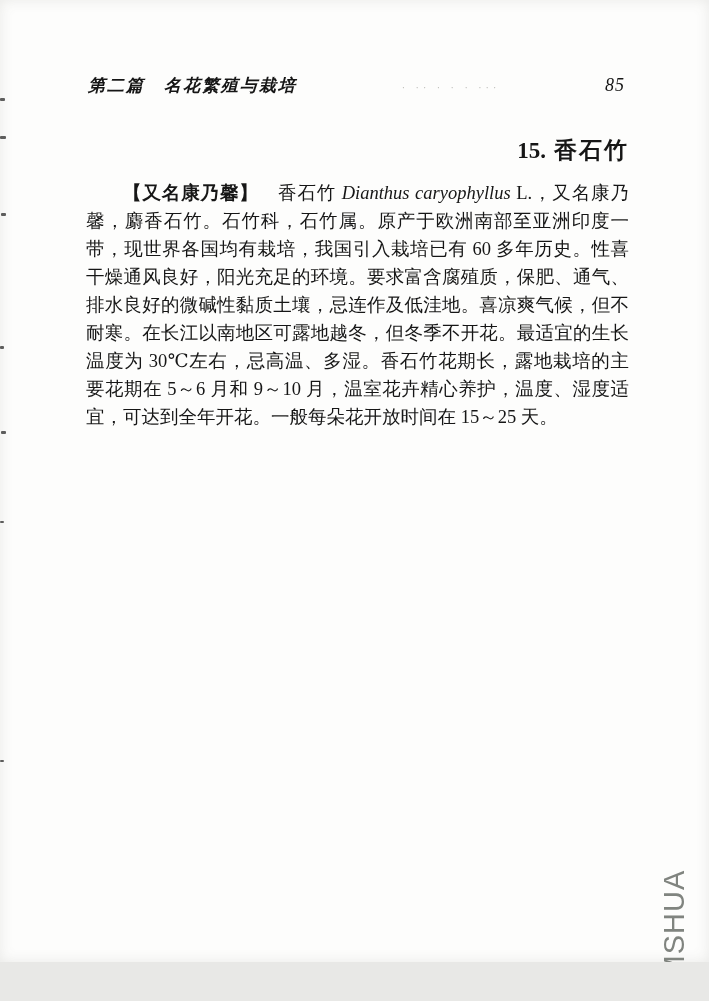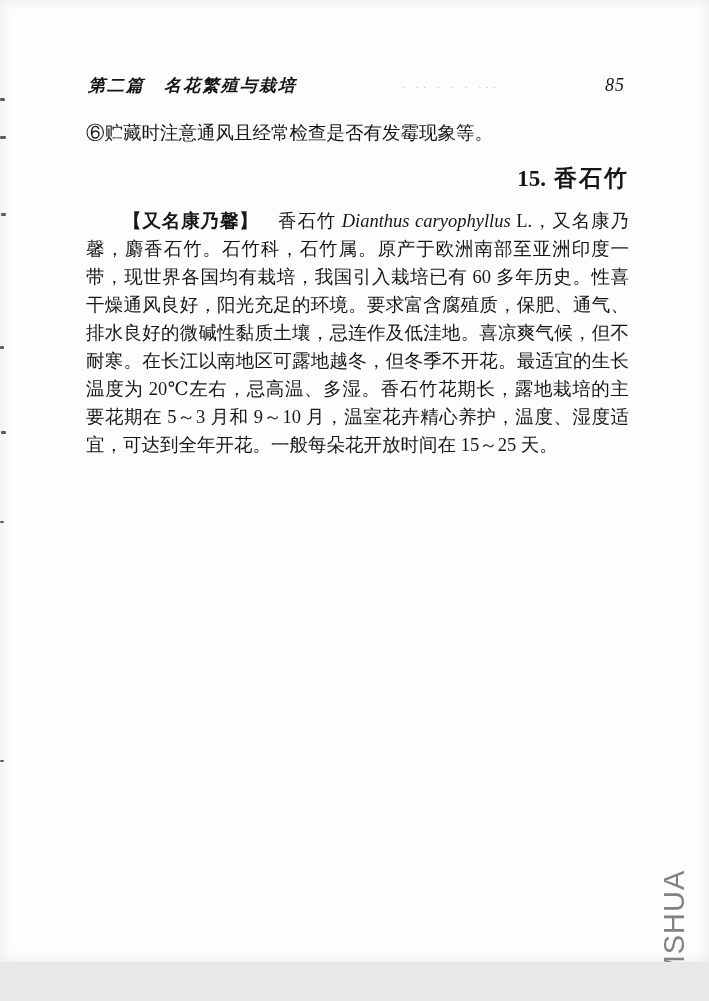--- a/index.html
+++ b/index.html
@@ -101,23 +101,22 @@
 
 <div class="page">
 
   <div class="header">
     <span class="header-title">第二篇　名花繁殖与栽培</span>
     <span class="header-marks">· ··        · ·        · ···</span>
     <span class="page-number">85</span>
   </div>
 
   <div class="content" id="content">
-      <p class="para"><span>⑥贮藏时注意通风且经常检查是否有发霉现象等。</span></p>
       <h2 class="heading"><span class="seg-num">15.</span><span>香石竹</span></h2>
-      <p class="para indent"><span class="seg-bold">【又名康乃馨】</span><span>　香石竹 </span><span class="seg-italic">Dianthus caryophyllus</span><span> L.，又名康乃馨，麝香石竹。石竹科，石竹属。原产于欧洲南部至亚洲印度一带，现世界各国均有栽培，我国引入栽培已有 60 多年历史。性喜干燥通风良好，阳光充足的环境。要求富含腐殖质，保肥、通气、排水良好的微碱性黏质土壤，忌连作及低洼地。喜凉爽气候，但不耐寒。在长江以南地区可露地越冬，但冬季不开花。最适宜的生长温度为 20℃左右，忌高温、多湿。香石竹花期长，露地栽培的主要花期在 5～3 月和 9～10 月，温室花卉精心养护，温度、湿度适宜，可达到全年开花。一般每朵花开放时间在 15～25 天。</span></p>
+      <p class="para indent"><span class="seg-bold">【又名康乃馨】</span><span>　香石竹 </span><span class="seg-italic">Dianthus caryophyllus</span><span> L.，又名康乃馨，麝香石竹。石竹科，石竹属。原产于欧洲南部至亚洲印度一带，现世界各国均有栽培，我国引入栽培已有 60 多年历史。性喜干燥通风良好，阳光充足的环境。要求富含腐殖质，保肥、通气、排水良好的微碱性黏质土壤，忌连作及低洼地。喜凉爽气候，但不耐寒。在长江以南地区可露地越冬，但冬季不开花。最适宜的生长温度为 30℃左右，忌高温、多湿。香石竹花期长，露地栽培的主要花期在 5～6 月和 9～10 月，温室花卉精心养护，温度、湿度适宜，可达到全年开花。一般每朵花开放时间在 15～25 天。</span></p>
     </div>
 
   <div class="watermark">MSHUA</div>
 
   <div class="speck" style="left:0; top:98px;  width:5px; height:3px;"></div>
   <div class="speck" style="left:0; top:136px; width:6px; height:3px;"></div>
   <div class="speck" style="left:1px; top:213px; width:5px; height:3px;"></div>
   <div class="speck" style="left:0; top:346px; width:4px; height:3px;"></div>
   <div class="speck" style="left:1px; top:431px; width:5px; height:3px;"></div>
   <div class="speck" style="left:0; top:521px; width:4px; height:2px;"></div>

